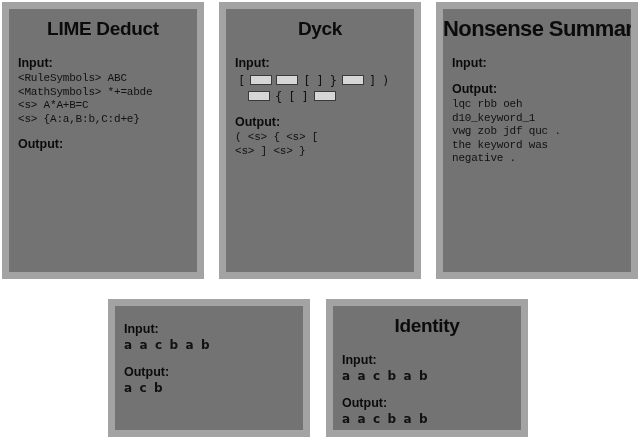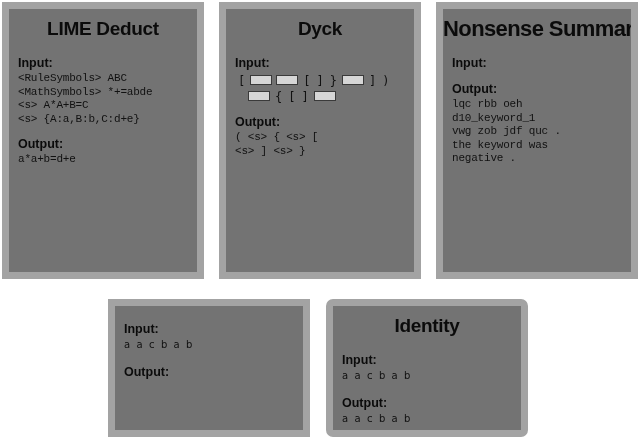--- a/index.html
+++ b/index.html
@@ -30,21 +30,21 @@
     box-sizing: border-box;
     overflow: hidden;
   }
 
   
   .card.c-lime      { left: 2px;   top: 2px;   width: 202px; height: 277px; }
   .card.c-dyck      { left: 219px; top: 2px;   width: 202px; height: 277px; }
   .card.c-nonsense  { left: 436px; top: 2px;   width: 202px; height: 277px; }
   
   .card.c-set       { left: 108px; top: 299px; width: 202px; height: 138px; }
-  .card.c-identity  { left: 326px; top: 299px; width: 202px; height: 138px; border-radius: 7px; }
+  .card.c-identity  { left: 326px; top: 299px; width: 202px; height: 138px; }
 
   .card-title {
     text-align: center;
     font-weight: bold;
     font-size: 19px;
     line-height: 22px;
     color: #0b0b0b;
     letter-spacing: -0.3px;
     margin-top: 9px;
     margin-bottom: 0;
@@ -74,25 +74,26 @@
     font-family: Liberation Mono, monospace;
     font-size: 11px;
     line-height: 13.5px;
     color: #111111;
     white-space: pre;
     letter-spacing: -0.2px;
   }
 
   .spaced {
     font-family: "DejaVu Sans", "Liberation Sans", sans-serif;
-    font-size: 10px;
+    font-size: 12px;
     line-height: 14px;
     color: #111111;
     white-space: pre;
     letter-spacing: 1.6px;
+    font-weight: bold;
   }
 
   
   .tok-line {
     display: block;
     height: 16px;
     white-space: nowrap;
     font-family: "DejaVu Sans Mono", "Liberation Mono", monospace;
     font-size: 12px;
     color: #111111;
@@ -122,21 +123,20 @@
 
   <div class="card c-lime">
     <div class="card-title">LIME Deduct</div>
     <div class="card-body">
       <div class="section-label">Input:</div>
       <div class="mono"><span>&lt;RuleSymbols&gt; ABC</span>
 <span>&lt;MathSymbols&gt; *+=abde</span>
 <span>&lt;s&gt; A*A+B=C</span>
 <span>&lt;s&gt; {A:a,B:b,C:d+e}</span></div>
       <div class="section-label out">Output:</div>
-      <div class="mono"><span>a*a+b=d+e</span></div>
     </div>
   </div>
 
   <div class="card c-dyck">
     <div class="card-title">Dyck</div>
     <div class="card-body">
       <div class="section-label">Input:</div>
       <div>
         <span class="tok-line"><span class="tok br">[</span><span class="tok mask"></span><span class="tok mask"></span><span class="tok br">[</span><span class="tok br">]</span><span class="tok br">}</span><span class="tok mask"></span><span class="tok br">]</span><span class="tok br">)</span></span>
         <span class="tok-line indent"><span class="tok mask"></span><span class="tok br">{</span><span class="tok br">[</span><span class="tok br">]</span><span class="tok mask"></span></span>
@@ -158,20 +158,21 @@
 <span>the keyword was</span>
 <span>negative .</span></div>
     </div>
   </div>
 
   <div class="card c-set">
     <div class="card-body">
       <div class="section-label">Input:</div>
       <div class="spaced">a a c b a b</div>
       <div class="section-label out">Output:</div>
+      <div class="spaced">a c b</div>
     </div>
   </div>
 
   <div class="card c-identity">
     <div class="card-title">Identity</div>
     <div class="card-body">
       <div class="section-label">Input:</div>
       <div class="spaced">a a c b a b</div>
       <div class="section-label out">Output:</div>
       <div class="spaced">a a c b a b</div>

